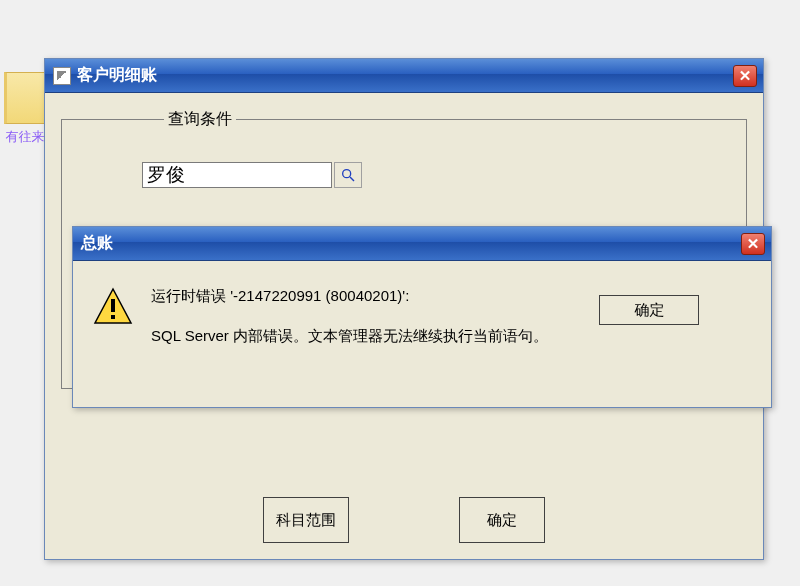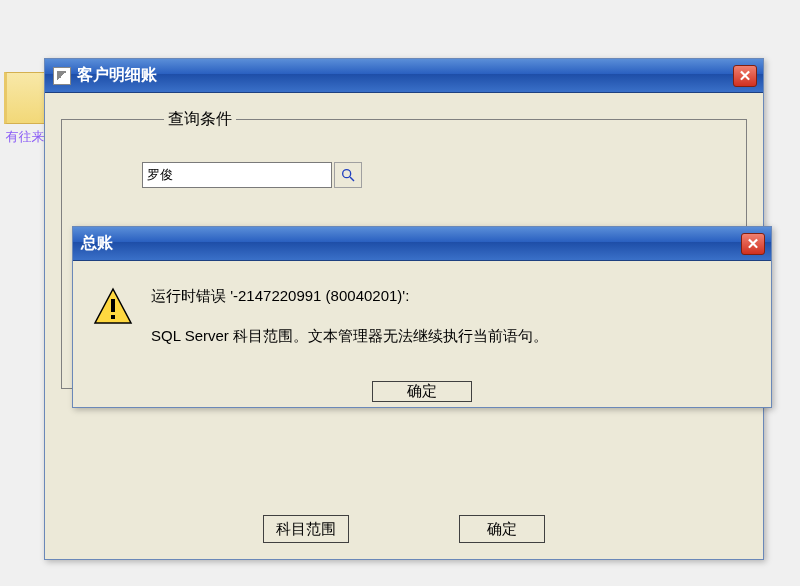--- a/index.html
+++ b/index.html
@@ -81,60 +81,60 @@
     }
     fieldset.query legend {
       font-size: 16px; color: #000;
       padding: 0 4px; margin-left: 22px;
     }
     .row { display:flex; align-items:center; gap:2px; }
     .text-input {
       width: 190px; height: 26px;
       border: 1px solid #7a7a7a;
       background: #fff;
-      font-size: 13px; padding: 2px 4px;
+      font-size: 19px; padding: 2px 4px;
       outline:none;
     }
     .lookup-btn {
       width: 28px; height: 26px;
       border: 1px solid #a0a0a0;
       background: #ece9d8;
       display:flex; align-items:center; justify-content:center;
       cursor:pointer;
     }
     .lookup-btn svg { width:16px; height:16px; }
 
     .bottom-buttons {
       position: absolute;
       left: 0; right: 0; bottom: 10px;
       display:flex; justify-content:center; gap: 110px;
     }
     .bottom-buttons .group { display:flex; gap:10px; }
     .btn {
-      min-width: 86px; height: 28px;
+      min-width: 86px; height: 46px;
       border: 1px solid #404040;
       background: #ece9d8;
       font-size: 15px;
       display:inline-flex; align-items:center; justify-content:center;
       cursor:pointer;
     }
 
     
     .dlg-error {
       position: absolute;
       left: 72px; top: 226px;
       width: 700px; height: 182px;
       background: #ece9d8;
       border: 1px solid #6a88b8;
       box-shadow: 2px 2px 6px rgba(0,0,0,.25);
     }
     .dlg-body {
       position:absolute; left:6px; right:6px; top:40px; bottom:6px;
       padding: 16px 14px 10px 14px;
-      display:flex; flex-direction:column;gap:6px;
+      display:flex; flex-direction:row;
     }
     .msg-area { display:flex; gap:18px; }
     .warn-icon {
       width:40px; height:40px; flex:0 0 40px; margin-top:4px;
     }
     .msg-text { font-size: 15px; line-height: 26px; color:#000; }
     .msg-text .line { margin-bottom: 14px; }
     .dlg-ok {
       margin: 12px auto 0;
       min-width: 100px; height: 30px;
@@ -193,18 +193,18 @@
     <div class="msg-area">
       <div class="warn-icon">
         <svg viewBox="0 0 40 40">
           <polygon points="20,2 38,36 2,36" fill="#ffd840" stroke="#000" stroke-width="1.5"></polygon>
           <rect x="18" y="12" width="4" height="13" fill="#000"></rect>
           <rect x="18" y="28" width="4" height="4" fill="#000"></rect>
         </svg>
       </div>
       <div class="msg-text">
         <div class="line">运行时错误 '-2147220991 (80040201)':</div>
-        <div class="line">SQL Server 科目范围。文本管理器无法继续执行当前语句。</div>
+        <div class="line">SQL Server 内部错误。文本管理器无法继续执行当前语句。</div>
       </div>
     </div>
     <button class="dlg-ok">确定</button>
   </div>
 </div>
 
 </body></html>

